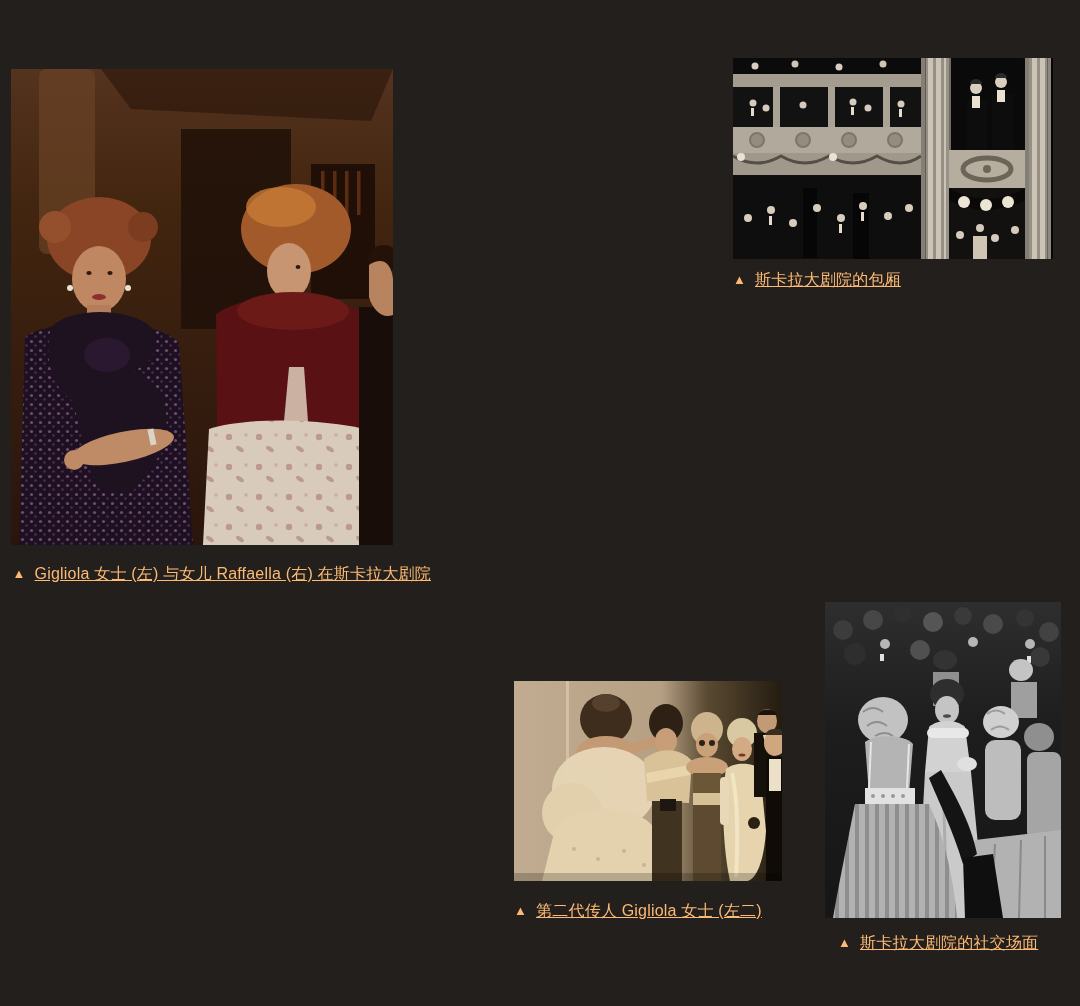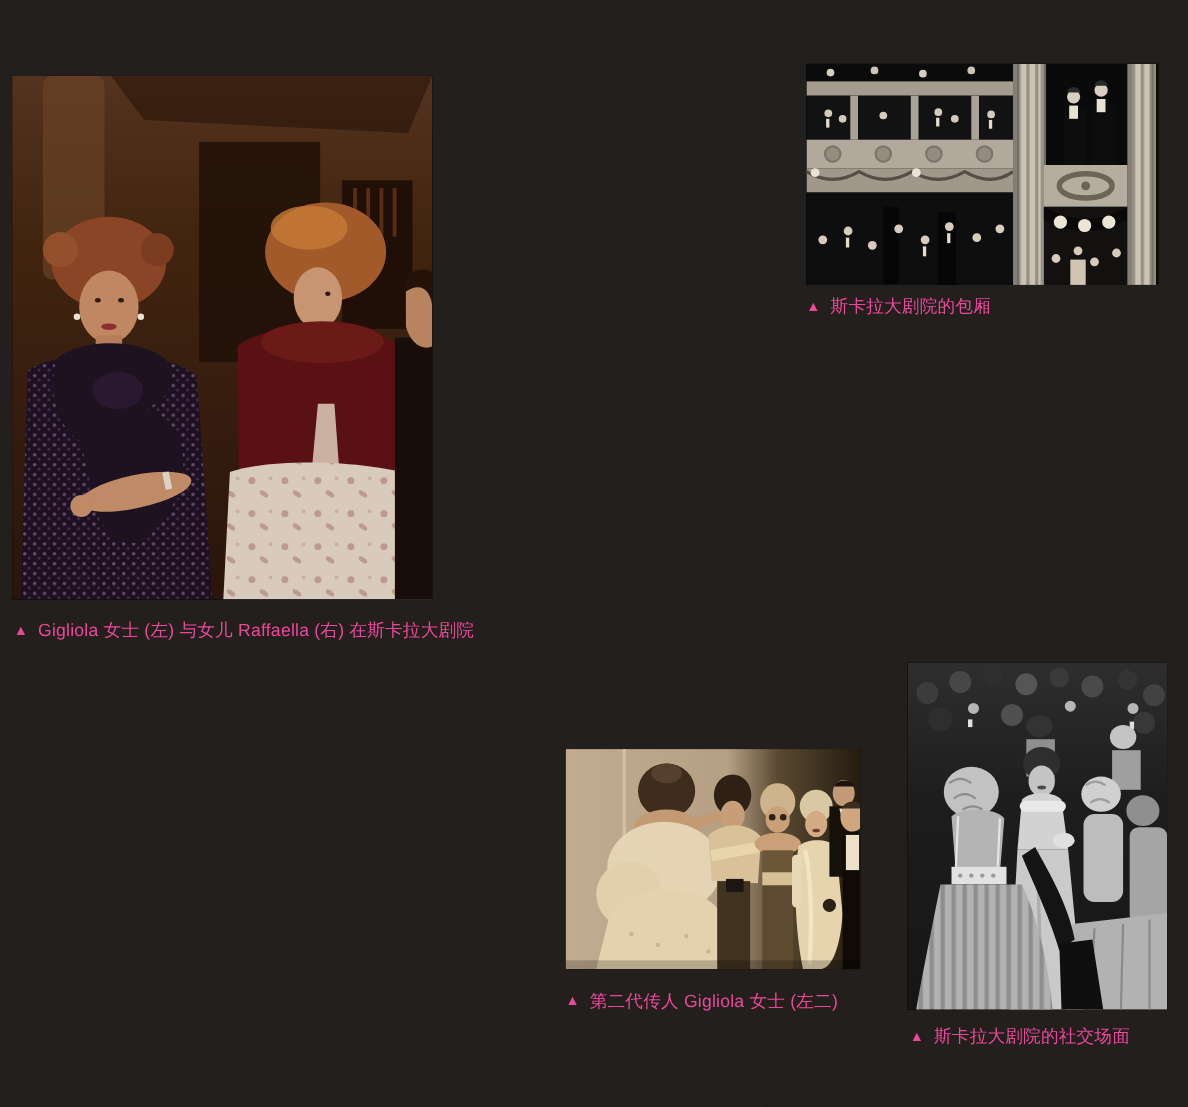--- a/index.html
+++ b/index.html
@@ -3,40 +3,40 @@
 <meta charset="utf-8">
 <style>
   html,body{margin:0;padding:0;background:#221f1d;}
   .page{
     position:relative;width:1080px;height:1006px;background:#221f1d;overflow:hidden;
     font-family:"Liberation Sans","DejaVu Sans",sans-serif;
   }
   figure.fig{position:absolute;margin:0;padding:0;}
   .photo{overflow:hidden;background:#000;}
   .photo svg{display:block;}
-  figcaption{color:#ec4899;font-size:16px;line-height:26px;letter-spacing:.2px;}
+  figcaption{color:#fdba74;font-size:16px;line-height:26px;letter-spacing:.2px;text-decoration:underline;}
   .cap-line{display:block;white-space:nowrap;}
   .marker{display:inline-block;font-size:13px;margin-right:9px;transform:translateY(-1px);}
   .cap-indent{display:block;padding-left:26px;white-space:nowrap;}
 
   #fig1{left:11px;top:69px;width:420px;}
   #fig1 .photo{width:382px;height:476px;}
   #fig1 figcaption{margin-top:16px;text-align:right;}
 
   #fig2{left:733px;top:58px;width:340px;}
   #fig2 .photo{width:320px;height:201px;}
   #fig2 figcaption{margin-top:8px;}
 
   #fig3{left:514px;top:681px;width:280px;}
   #fig3 .photo{width:268px;height:200px;}
   #fig3 figcaption{margin-top:17px;}
 
   #fig4{left:825px;top:602px;width:250px;}
   #fig4 .photo{width:236px;height:316px;}
-  #fig4 figcaption{margin-top:12px;padding-left:2px;}
+  #fig4 figcaption{margin-top:12px;padding-left:2px;margin-left:11px;}
 
   .wm-line{font-family:"Liberation Serif","DejaVu Serif",serif;font-weight:bold;}
 </style>
 </head>
 <body>
 
 <div class="page">
 
   <figure class="fig" id="fig1">
     <div class="photo">

